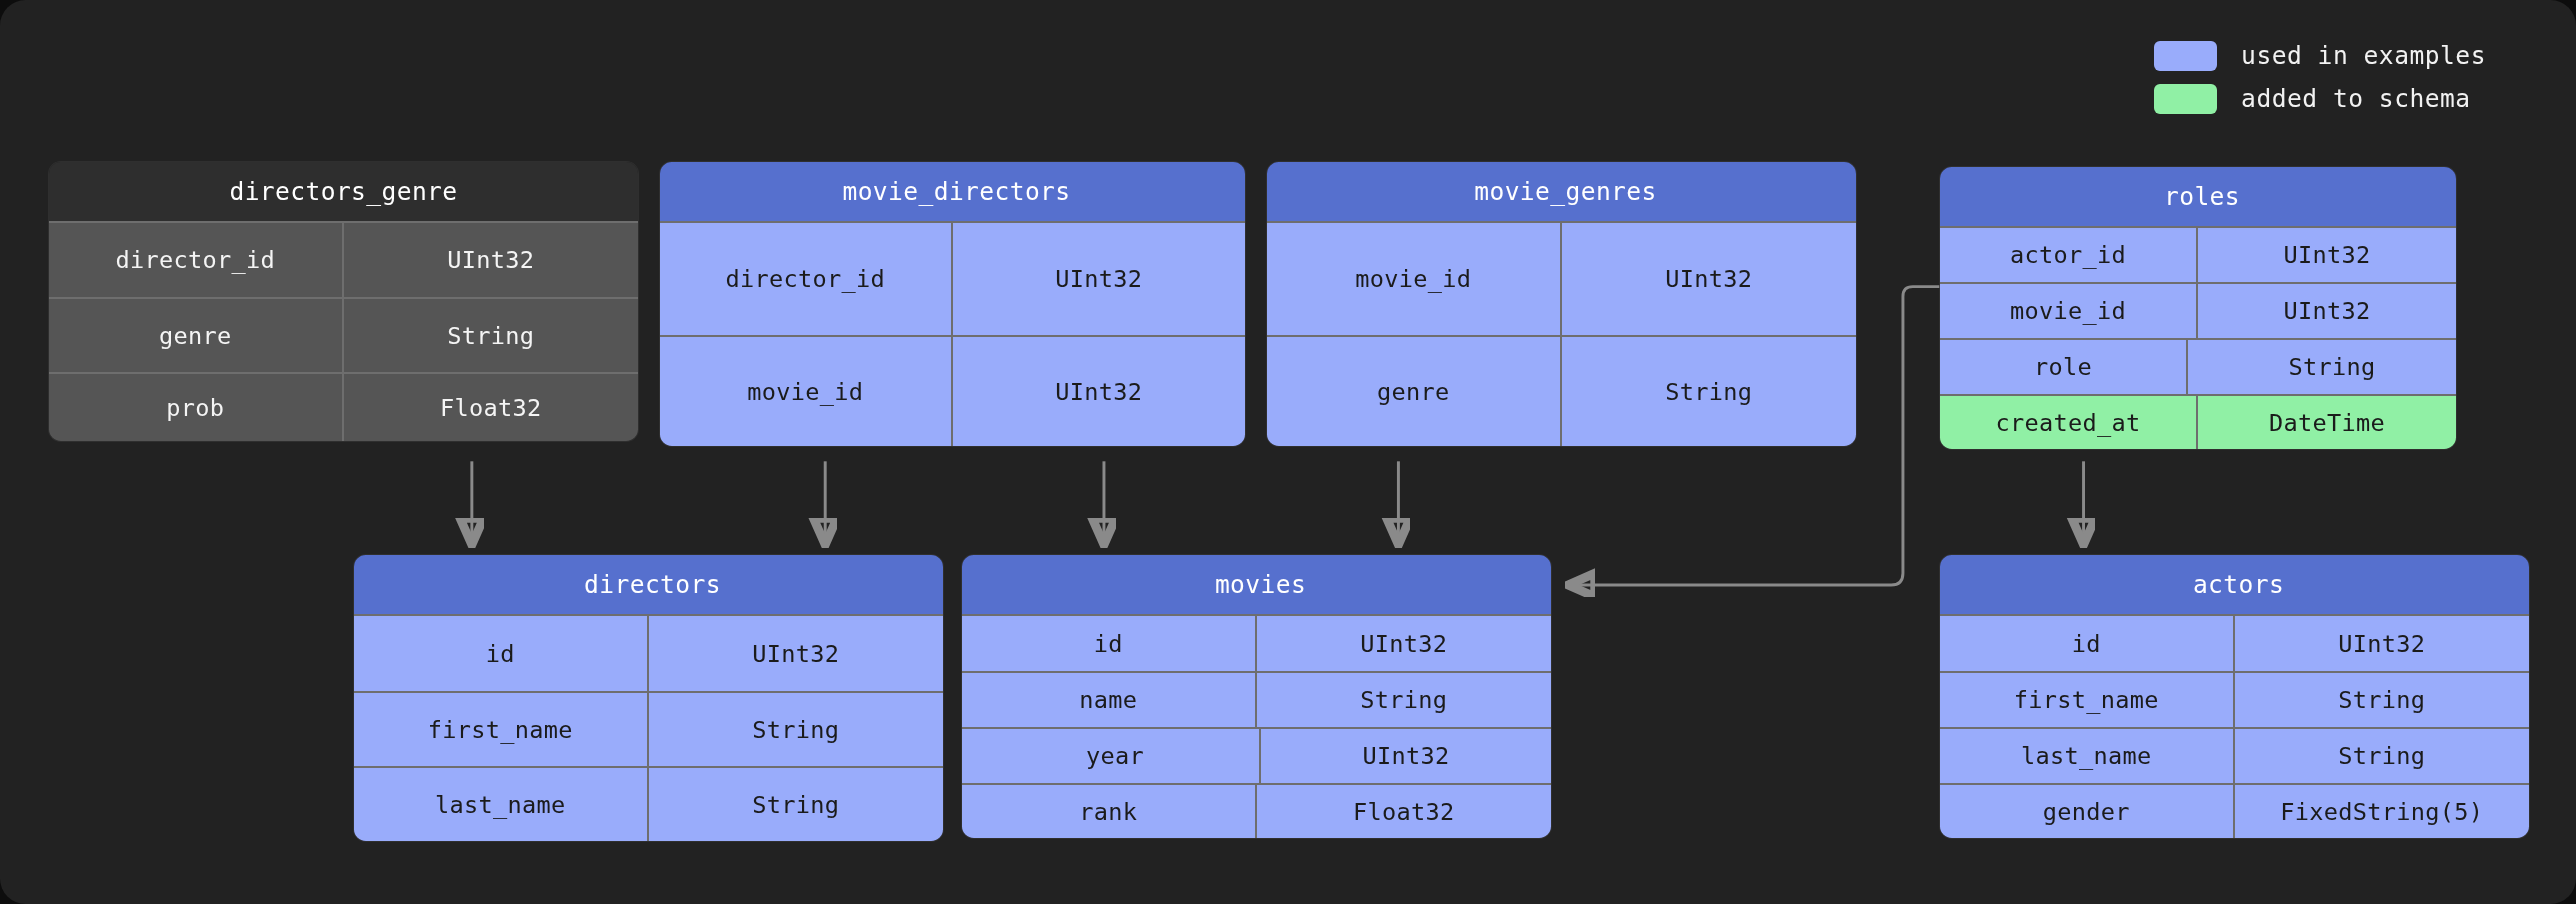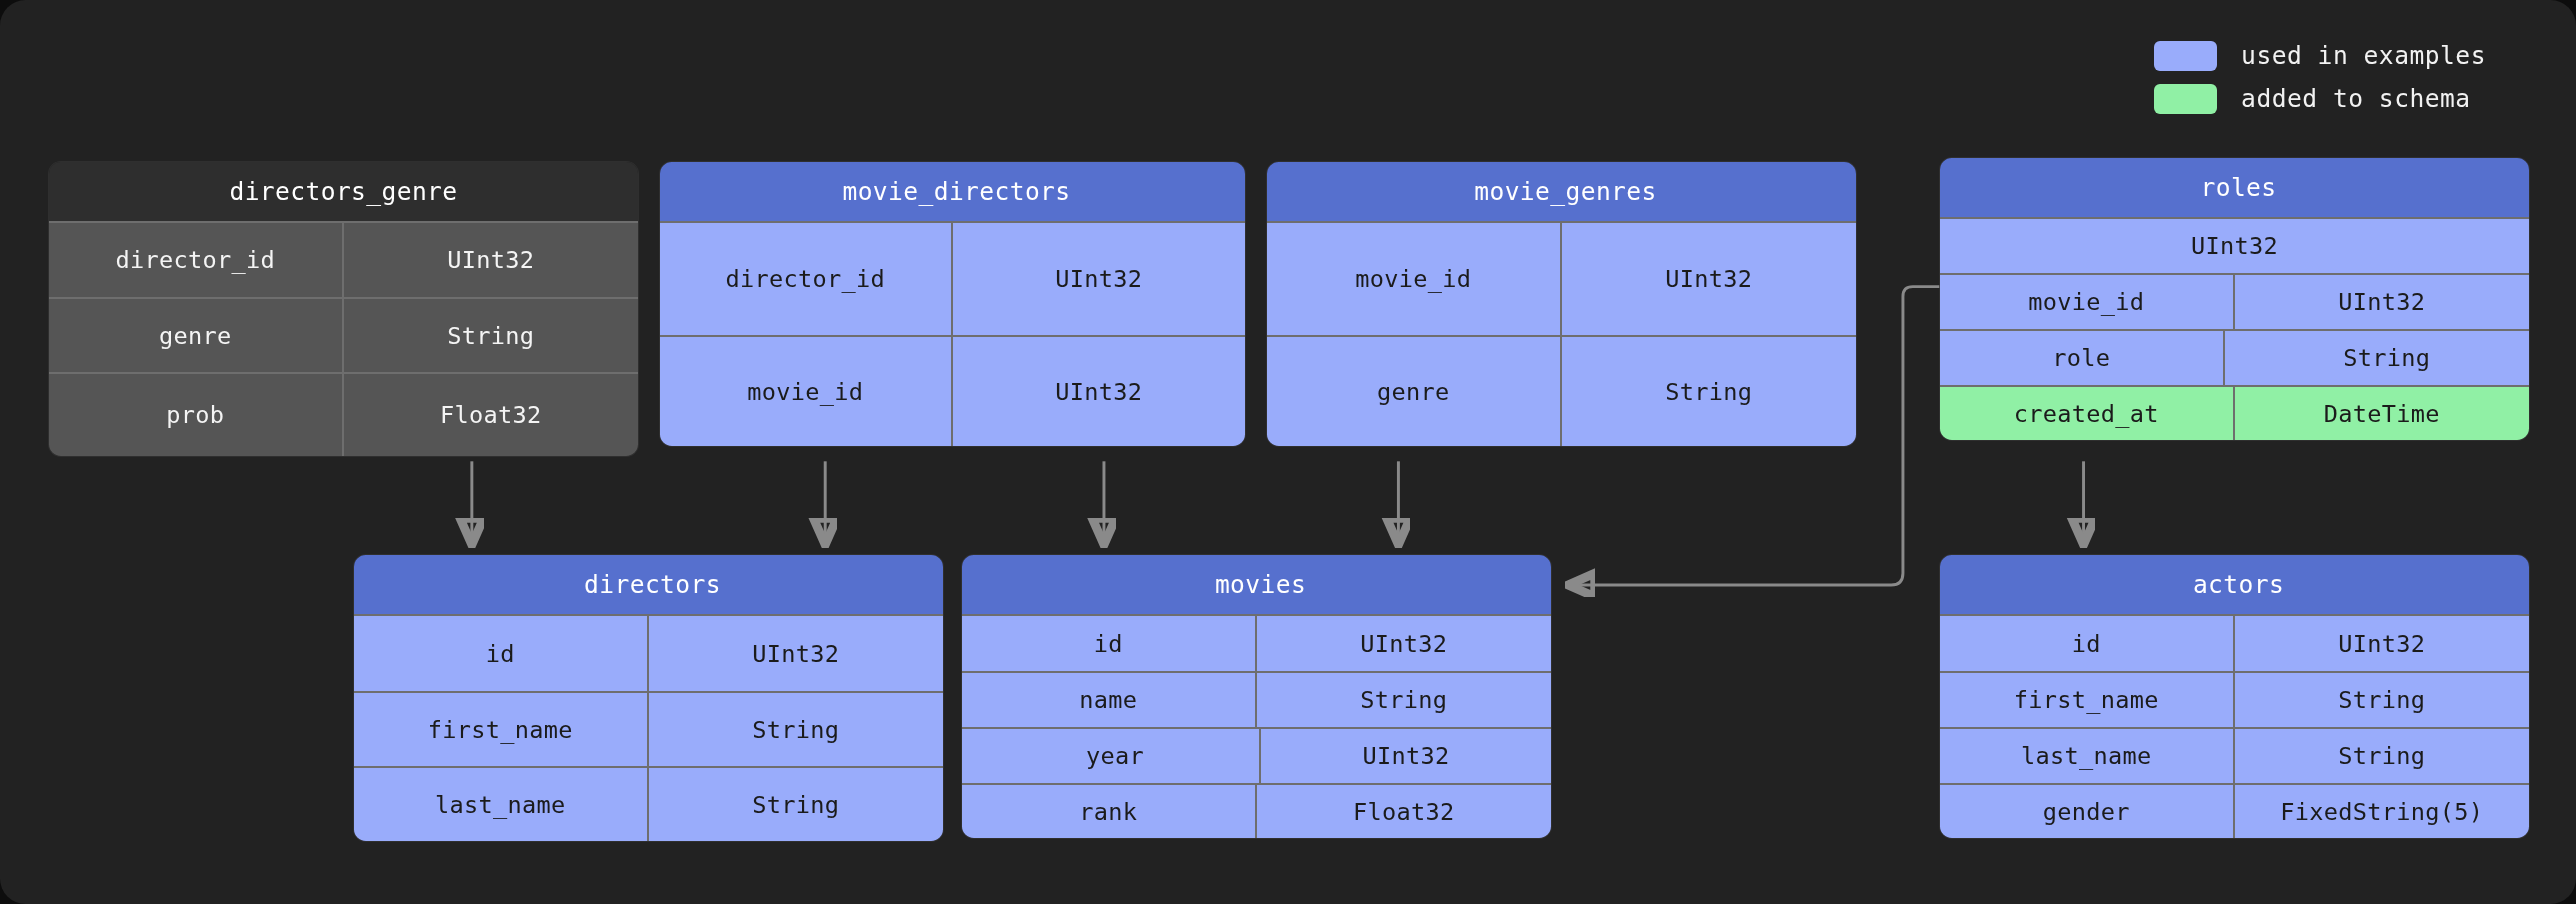--- a/index.html
+++ b/index.html
@@ -158,21 +158,21 @@
   <div class="tbl grey" style="left:49px; top:162px; width:589px;">
     <div class="tbl-title" style="height:61px;">directors_genre</div>
     <div class="tbl-row" style="height:74px;">
       <div class="cell name">director_id</div>
       <div class="cell type">UInt32</div>
     </div>
     <div class="tbl-row" style="height:75px;">
       <div class="cell name">genre</div>
       <div class="cell type">String</div>
     </div>
-    <div class="tbl-row" style="height:84px;">
+    <div class="tbl-row" style="height:69px;">
       <div class="cell name">prob</div>
       <div class="cell type">Float32</div>
     </div>
   </div>
 
   <div class="tbl blue" style="left:660px; top:162px; width:585px;">
     <div class="tbl-title" style="height:61px;">movie_directors</div>
     <div class="tbl-row" style="height:112px;">
       <div class="cell name">director_id</div>
       <div class="cell type">UInt32</div>
@@ -188,23 +188,24 @@
     <div class="tbl-row" style="height:112px;">
       <div class="cell name">movie_id</div>
       <div class="cell type">UInt32</div>
     </div>
     <div class="tbl-row" style="height:111px;">
       <div class="cell name">genre</div>
       <div class="cell type">String</div>
     </div>
   </div>
 
-  <div class="tbl blue" style="left:1940px; top:158px; width:589px;">
+  <div class="tbl blue" style="left:1940px; top:167px; width:516px;">
     <div class="tbl-title" style="height:61px;">roles</div>
     <div class="tbl-row" style="height:54px;">
+      <div class="cell name">actor_id</div>
       <div class="cell type">UInt32</div>
     </div>
     <div class="tbl-row" style="height:56px;">
       <div class="cell name">movie_id</div>
       <div class="cell type">UInt32</div>
     </div>
     <div class="tbl-row" style="height:56px;gap:20px;">
       <div class="cell name">role</div>
       <div class="cell type">String</div>
     </div>

